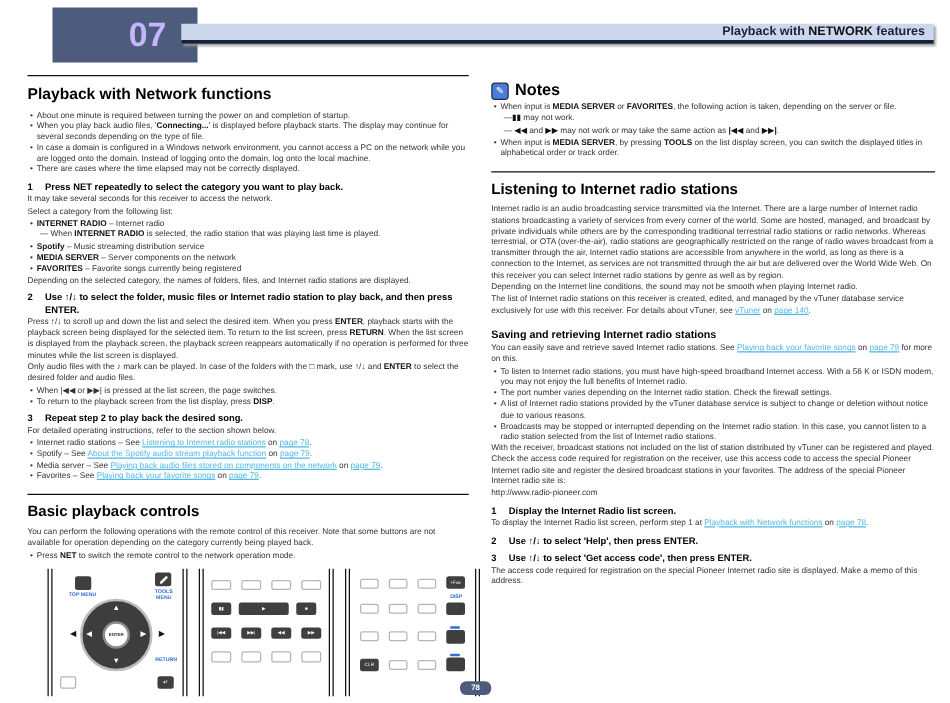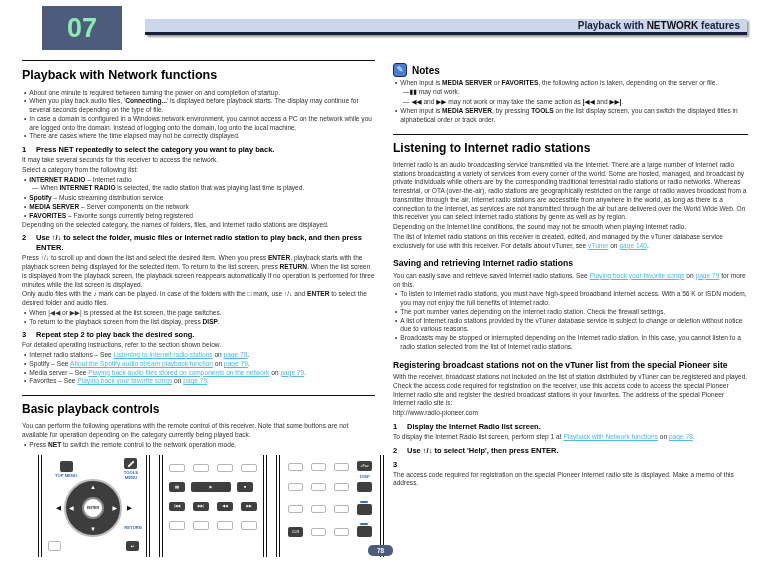--- a/index.html
+++ b/index.html
@@ -1,41 +1,41 @@
 <!DOCTYPE html>
 <html><head>
 <meta charset="utf-8">
 <style>
   html,body{margin:0;padding:0;}
   body{width:760px;height:562px;background:#fff;font-family:"Liberation Sans","DejaVu Sans",sans-serif;color:#333;position:relative;overflow:hidden;}
   .page{position:absolute;inset:0;}
 
   
-  .chapter-box{position:absolute;left:42px;top:6px;width:80px;height:44px;background:#4d5b7c;color:#86efac;
-    font-size:27px;font-weight:bold;display:flex;align-items:center;justify-content:center;}
+  .chapter-box{position:absolute;left:42px;top:6px;width:80px;height:44px;background:#4d5b7c;color:#c4b5fd;
+    font-size:27px;font-weight:bold;display:flex;align-items:center;justify-content:center;padding-left:36px;}
   .header-bar{position:absolute;left:145px;top:19px;width:602px;height:16px;background:#ccd7eb;
     border-bottom:3px solid #16203d;box-shadow:2px 2px 2px #9a9a9a;
     display:flex;align-items:center;justify-content:flex-end;padding-right:7px;box-sizing:border-box;}
   .header-bar .t{font-size:10px;font-weight:bold;color:#16203d;margin-left:26px;}
 
   
   .col{position:absolute;top:60px;font-size:6.6px;line-height:1.33;}
   .col-left{left:22px;width:353px;}
   .col-right{left:393px;width:355px;}
 
   h1.sec{font-size:12.5px;font-weight:bold;color:#000;border-top:1.5px solid #111;
     padding-top:6px;margin:0 0 5px 0;}
   h2.sec{font-size:12px;font-weight:bold;color:#000;border-top:1.5px solid #111;
     padding-top:6px;margin:9px 0 4px 0;}
   h3.sub{font-size:8.6px;font-weight:bold;color:#000;margin:8px 0 2px 0;}
   p{margin:0 0 1px 0;}
   b{color:#111;}
 
   .icon-row{display:flex;align-items:flex-end;gap:5px;margin:3px 0 2px 0;}
-  .icon-row .lbl{font-size:10px;font-weight:bold;color:#000;}
+  .icon-row .lbl{font-size:13px;font-weight:bold;color:#000;}
   .imp-icon{width:13px;height:13px;border-radius:50%;background:#f19cb4;border:1.3px solid #2a2a2a;position:relative;flex:0 0 auto;}
   .imp-icon::before{content:"";position:absolute;left:3px;top:2px;width:4.5px;height:4.5px;background:#222;border-radius:50%;}
   .imp-icon::after{content:"";position:absolute;left:6px;top:4px;width:1.6px;height:7px;background:#222;transform:rotate(-35deg);}
   .note-icon{width:12px;height:12px;border-radius:3px;background:#4b7cd6;border:1px solid #1c2b4e;color:#fff;
     font-size:8px;line-height:11px;text-align:center;flex:0 0 auto;}
 
   .b{display:flex;margin:0;}
   .b::before{content:"\2022";flex:0 0 auto;margin:0 3px 0 2px;color:#333;}
   .dash{margin-left:10px;}
   .step{font-size:7.5px;font-weight:bold;color:#000;margin:4px 0 1px 0;display:flex;}
@@ -281,37 +281,37 @@
     <div class="b">
         <span>The port number varies depending on the Internet radio station. Check the firewall settings.</span>
       </div>
     <div class="b">
         <span>A list of Internet radio stations provided by the vTuner database service is subject to change or deletion without notice due to various reasons.</span>
       </div>
     <div class="b">
         <span>Broadcasts may be stopped or interrupted depending on the Internet radio station. In this case, you cannot listen to a radio station selected from the list of Internet radio stations.</span>
       </div>
 
-    <h3 class="sub">Registering broadcast stations not on the vTuner list from the special Pioneer site</h3>
     <p>With the receiver, broadcast stations not included on the list of station distributed by vTuner can be registered and played. Check the access code required for registration on the receiver, use this access code to access the special Pioneer Internet radio site and register the desired broadcast stations in your favorites. The address of the special Pioneer Internet radio site is:</p>
     <p class="url">http://www.radio-pioneer.com</p>
 
     <div class="step">
       <span class="n">1</span>
         <span>Display the Internet Radio list screen.</span>
     </div>
     <p>To display the Internet Radio list screen, perform step 1 at <span class="link">Playback with Network functions</span> on <span class="link">page 78</span>.</p>
 
     <div class="step">
       <span class="n">2</span>
         <span>Use ↑/↓ to select 'Help', then press ENTER.</span>
     </div>
 
     <div class="step">
       <span class="n">3</span>
+        <span>Use ↑/↓ to select 'Get access code', then press ENTER.</span>
     </div>
     <p>The access code required for registration on the special Pioneer Internet radio site is displayed. Make a memo of this address.</p>
   </div>
 
   <div class="footer-pill">
     <span>78</span>
   </div>
 
 </div>
 

